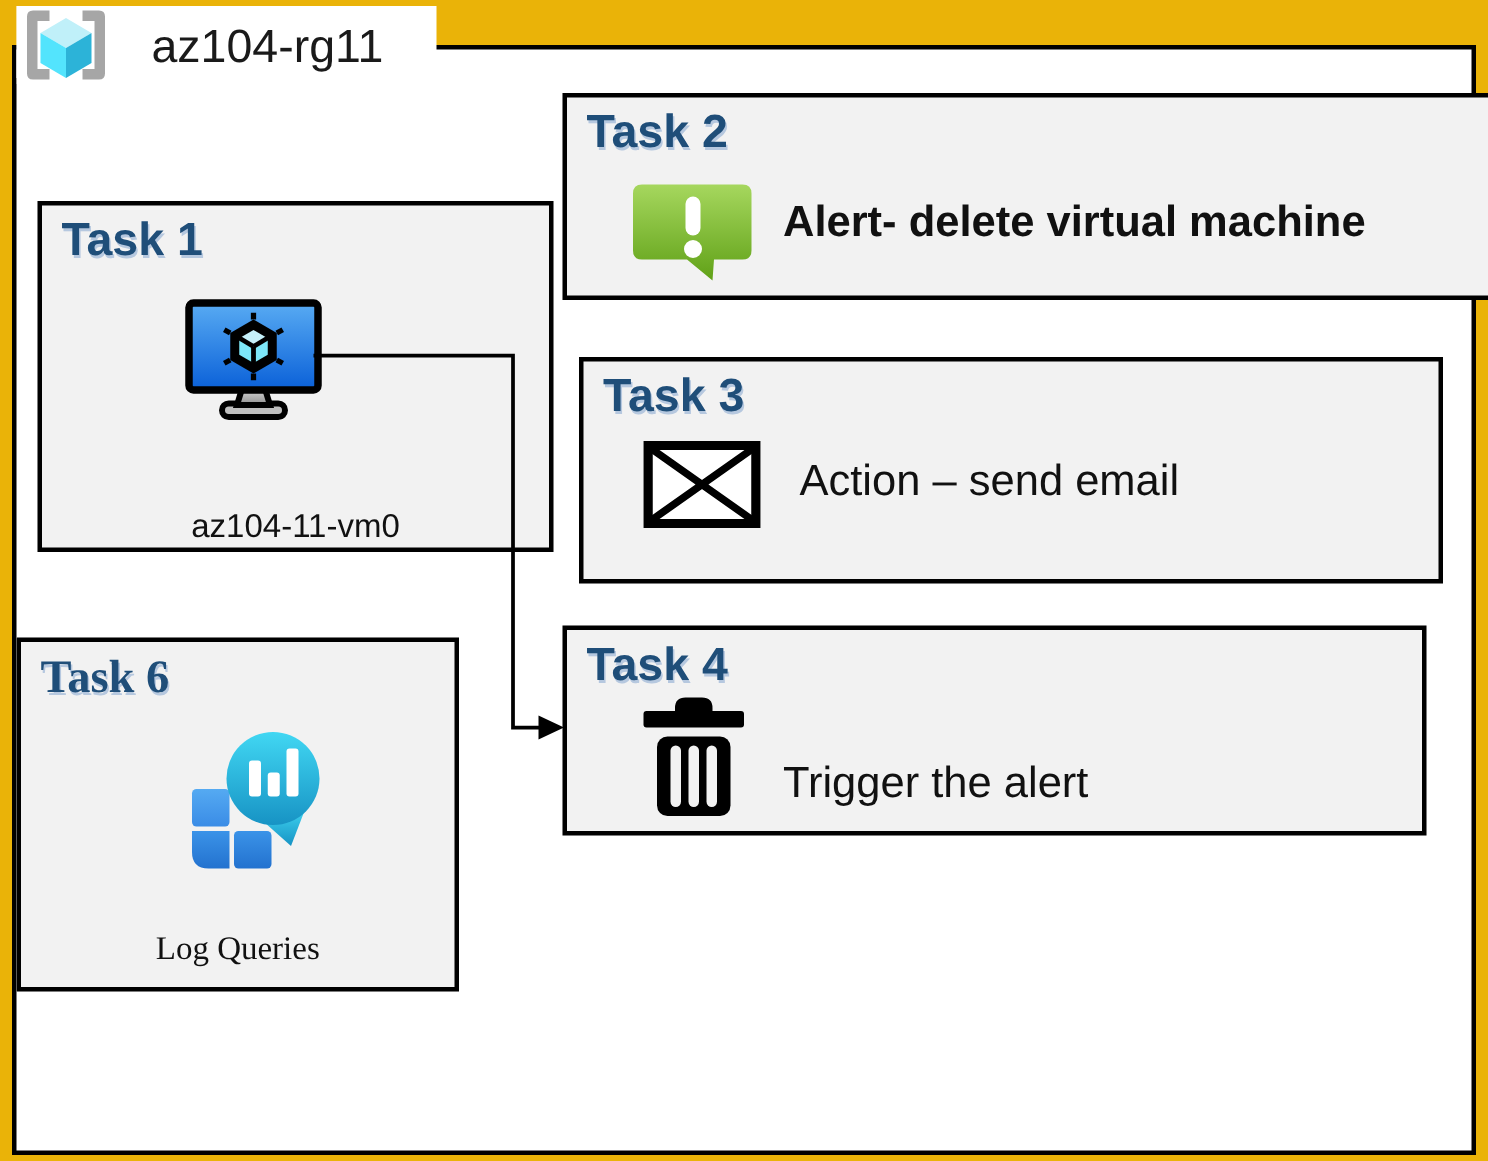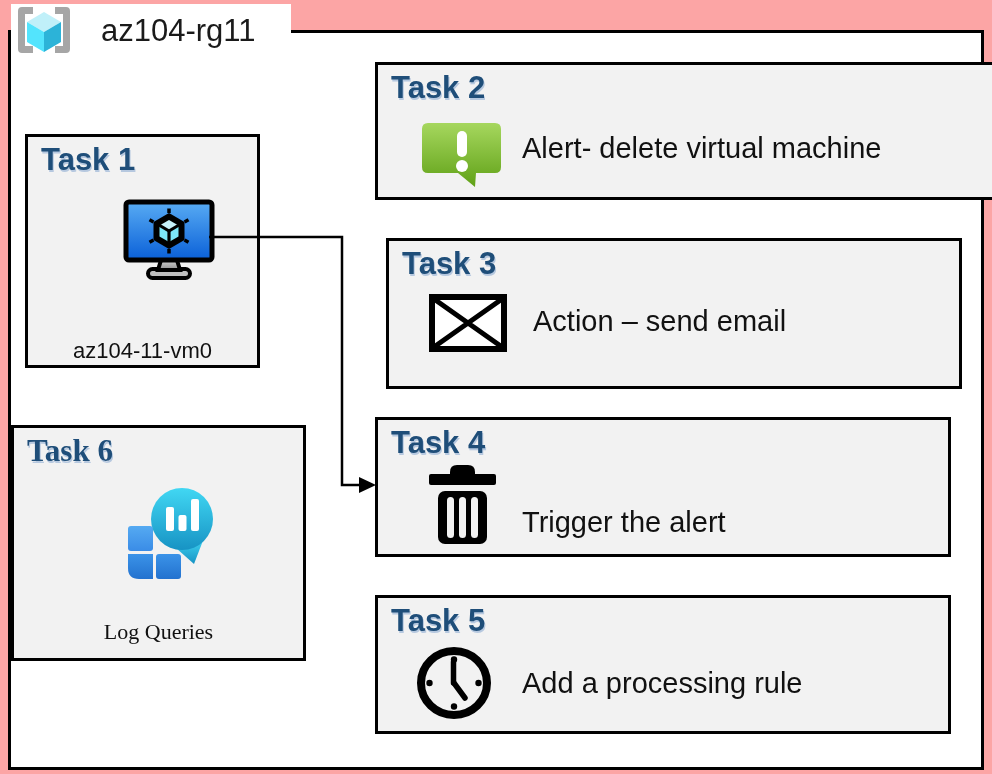--- a/index.html
+++ b/index.html
@@ -1,17 +1,17 @@
 <!DOCTYPE html>
 <html><head>
 <meta charset="utf-8">
 <style>
   html,body{margin:0;padding:0;background:#fff;}
   .canvas{
-    position:relative;width:992px;height:774px;background:#fca5a5;overflow:hidden;
+    position:relative;width:992px;height:774px;background:#eab308;overflow:hidden;
     font-family:"Liberation Sans","DejaVu Sans",sans-serif;color:#111;
   }
   .outer-border{
     position:absolute;left:8px;top:30px;width:976px;height:740px;
     border:3px solid #000;box-sizing:border-box;background:#fff;z-index:0;
   }
   .rg-plate{
     position:absolute;left:11px;top:4px;width:280px;height:48px;background:#fff;z-index:6;
   }
   .rg-icon{position:absolute;left:0px;top:0px;width:66px;height:52px;}
@@ -23,21 +23,21 @@
   }
   .task-heading{
     position:absolute;left:13px;top:5px;font-size:31px;font-weight:bold;color:#1F4E79;
     text-shadow:1px 2px 0 #b6c8df;white-space:nowrap;
   }
   .task-icon{position:absolute;}
   .task-label{
     position:absolute;font-size:29px;color:#111;line-height:36px;white-space:nowrap;
   }
   .task-label.centered{left:0;width:100%;text-align:center;font-size:22px;}
-  #task1{left:25px;top:134px;width:235px;height:234px;}
+  #task1{left:25px;top:134px;width:344px;height:234px;}
   #task6{left:11px;top:425px;width:295px;height:236px;font-family:Liberation Serif, serif;}
   #task2{left:375px;top:62px;width:676px;height:138px;}
   #task3{left:386px;top:238px;width:576px;height:151px;}
   #task4{left:375px;top:417px;width:576px;height:140px;}
   #task5{left:375px;top:595px;width:576px;height:139px;}
   .connector{position:absolute;left:205px;top:228px;width:185px;height:272px;z-index:5;}
 </style>
 </head>
 <body>
 
@@ -133,21 +133,21 @@
       <defs>
         <linearGradient id="g-green" x1="0" y1="0" x2="0" y2="1">
           <stop offset="0" stop-color="#a6d75e"></stop>
             <stop offset="1" stop-color="#60a117"></stop>
         </linearGradient>
       </defs>
       <path d="M8 2 H75 Q81 2 81 8 V46 Q81 52 75 52 H56 L55 66 L38 52 H8 Q2 52 2 46 V8 Q2 2 8 2 Z" fill="url(#g-green)"></path>
       <rect x="37" y="10" width="10" height="26" rx="5" fill="#fff"></rect>
       <circle cx="42" cy="45" r="6" fill="#fff"></circle>
     </svg>
-    <div class="task-label" style="left:144px;top:65px;">Alert- delete virtual machine</div>
+    <div class="task-label" style="left:144px;top:65px;font-weight:bold;">Alert- delete virtual machine</div>
   </div>
 
   <div class="task-box" id="task3">
     <div class="task-heading">Task 3</div>
     <svg class="task-icon" style="left:40px;top:53px;width:78px;height:58px;" viewBox="0 0 78 58">
       <rect x="3" y="3" width="72" height="52" fill="#ffffff" stroke="#000" stroke-width="6"></rect>
       <path d="M5 5 L73 53 M73 5 L5 53" stroke="#000" stroke-width="5" fill="none"></path>
       <rect x="3" y="3" width="72" height="52" fill="none" stroke="#000" stroke-width="6"></rect>
     </svg>
     <div class="task-label" style="left:144px;top:62px;">Action – send email</div>
@@ -161,36 +161,19 @@
       <rect x="13" y="27" width="49" height="53" rx="7" fill="#000"></rect>
       <g fill="#F2F2F2">
         <rect x="22" y="33" width="7" height="41" rx="3.5"></rect>
         <rect x="34" y="33" width="7" height="41" rx="3.5"></rect>
         <rect x="46" y="33" width="7" height="41" rx="3.5"></rect>
       </g>
     </svg>
     <div class="task-label" style="left:144px;top:72px;margin-top:12px;">Trigger the alert</div>
   </div>
 
-  <div class="task-box" id="task5">
-    <div class="task-heading">Task 5</div>
-    <svg class="task-icon" style="left:38px;top:48px;width:76px;height:74px;" viewBox="0 0 76 74">
-      <ellipse cx="38" cy="37" rx="33" ry="32" fill="none" stroke="#000" stroke-width="8"></ellipse>
-      <g fill="#000">
-        <circle cx="38" cy="13.5" r="3.2"></circle>
-        <circle cx="62.5" cy="37" r="3.2"></circle>
-        <circle cx="38" cy="60.5" r="3.2"></circle>
-        <circle cx="13.5" cy="37" r="3.2"></circle>
-      </g>
-      <g stroke="#000" stroke-width="5.5" stroke-linecap="round">
-        <line x1="37.5" y1="37" x2="37.5" y2="16"></line>
-        <line x1="38" y1="37" x2="49" y2="52"></line>
-      </g>
-    </svg>
-    <div class="task-label" style="left:144px;top:67px;">Add a processing rule</div>
-  </div>
 
   <svg class="connector" viewBox="0 0 185 272">
     <path d="M4 9 H137 V257 H155" stroke="#000" stroke-width="2.5" fill="none"></path>
     <polygon points="154,249 154,265 171,257" fill="#000"></polygon>
   </svg>
 
 </div>
 
 </body></html>

